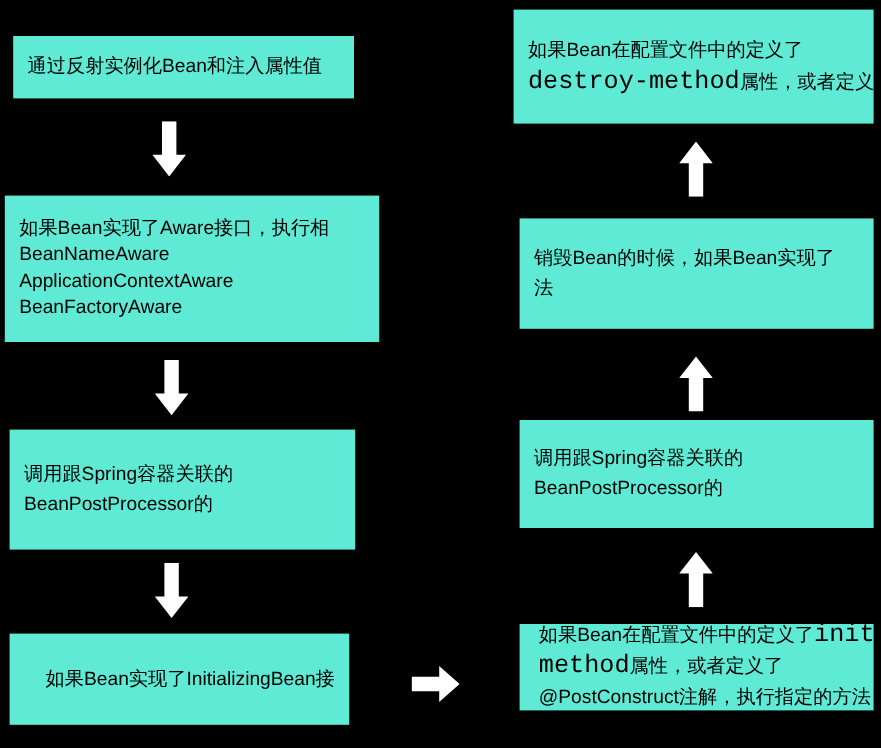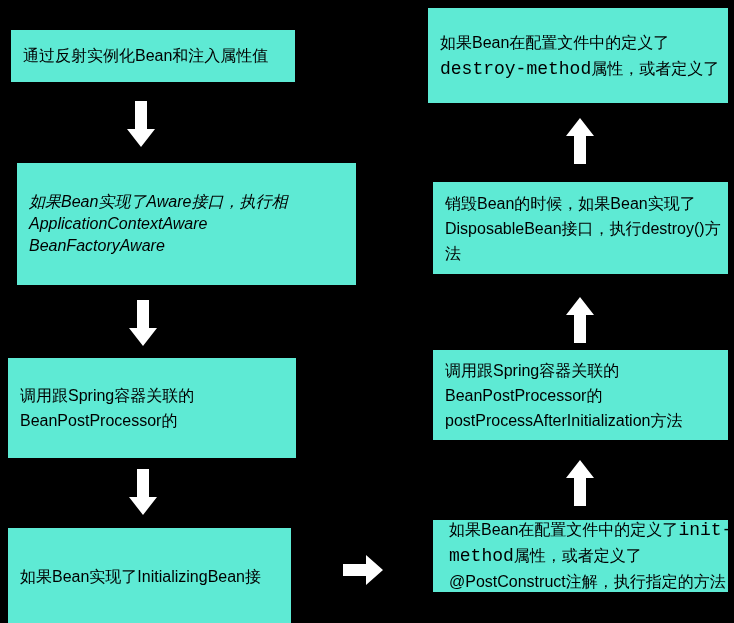--- a/index.html
+++ b/index.html
@@ -21,56 +21,57 @@
     padding:0 12px;
     box-sizing:border-box;
     font-size:16px;
     letter-spacing:0;
   }
   .ln{white-space:nowrap;}
   .lh22 .ln{line-height:22px;}
   .lh25 .ln{line-height:25px;}
   .lh26 .ln{line-height:26px;}
   .lh27 .ln{line-height:27px;}
-  .mono{font-family:"Liberation Mono","DejaVu Sans Mono",monospace;font-size:18px;}
+  .mono{font-family:"Liberation Mono","DejaVu Sans Mono",monospace;font-size:21px;}
   .arrow{position:absolute;display:block;}
 </style>
 </head>
 <body>
 
 <div class="stage">
 
   <div class="box lh22" style="left:11px;top:30px;width:284px;height:52px;">
     <div class="ln">通过反射实例化Bean和注入属性值</div>
   </div>
 
   <svg class="arrow" style="left:127px;top:101px;" width="28" height="46" viewBox="0 0 28 46">
     <polygon points="8,0 20,0 20,28 28,28 14,46 0,28 8,28" fill="#ffffff"></polygon>
   </svg>
 
-  <div class="box lh22" style="left:17px;top:163px;width:339px;height:122px;font-style:italic;">
+  <div class="box lh22" style="left:4px;top:163px;width:312px;height:122px;">
     <div class="ln">如果Bean实现了Aware接口，执行相</div>
+    <div class="ln">BeanNameAware</div>
     <div class="ln">ApplicationContextAware</div>
     <div class="ln">BeanFactoryAware</div>
   </div>
 
   <svg class="arrow" style="left:129px;top:300px;" width="28" height="46" viewBox="0 0 28 46">
     <polygon points="8,0 20,0 20,28 28,28 14,46 0,28 8,28" fill="#ffffff"></polygon>
   </svg>
 
   <div class="box lh25" style="left:8px;top:358px;width:288px;height:100px;">
     <div class="ln">调用跟Spring容器关联的</div>
     <div class="ln">BeanPostProcessor的</div>
   </div>
 
   <svg class="arrow" style="left:129px;top:469px;" width="28" height="46" viewBox="0 0 28 46">
     <polygon points="8,0 20,0 20,28 28,28 14,46 0,28 8,28" fill="#ffffff"></polygon>
   </svg>
 
-  <div class="box lh27" style="left:8px;top:528px;width:283px;height:96px;">
+  <div class="box lh27" style="left:8px;top:528px;width:283px;height:76px;align-items:flex-end;">
     <div class="ln">如果Bean实现了InitializingBean接</div>
   </div>
 
   <svg class="arrow" style="left:343px;top:555px;" width="40" height="30" viewBox="0 0 40 30">
     <polygon points="0,9 23,9 23,0 40,15 23,30 23,21 0,21" fill="#ffffff"></polygon>
   </svg>
 
   <div class="box lh26" style="left:433px;top:520px;width:295px;height:72px;padding-left:16px;">
     <div class="ln">
       <span>如果Bean在配置文件中的定义了</span><span class="mono">init-</span>
@@ -83,30 +84,28 @@
     </div>
   </div>
 
   <svg class="arrow" style="left:566px;top:460px;" width="28" height="46" viewBox="0 0 28 46">
     <polygon points="14,0 28,18 20,18 20,46 8,46 8,18 0,18" fill="#ffffff"></polygon>
   </svg>
 
   <div class="box lh25" style="left:433px;top:350px;width:295px;height:90px;">
     <div class="ln">调用跟Spring容器关联的</div>
     <div class="ln">BeanPostProcessor的</div>
-    <div class="ln">postProcessAfterInitialization方法</div>
   </div>
 
   <svg class="arrow" style="left:566px;top:297px;" width="28" height="46" viewBox="0 0 28 46">
     <polygon points="14,0 28,18 20,18 20,46 8,46 8,18 0,18" fill="#ffffff"></polygon>
   </svg>
 
   <div class="box lh25" style="left:433px;top:182px;width:295px;height:92px;">
     <div class="ln">销毁Bean的时候，如果Bean实现了</div>
-    <div class="ln">DisposableBean接口，执行destroy()方</div>
     <div class="ln">法</div>
   </div>
 
   <svg class="arrow" style="left:566px;top:118px;" width="28" height="46" viewBox="0 0 28 46">
     <polygon points="14,0 28,18 20,18 20,46 8,46 8,18 0,18" fill="#ffffff"></polygon>
   </svg>
 
   <div class="box lh26" style="left:428px;top:8px;width:300px;height:95px;">
     <div class="ln">
       <span>如果Bean在配置文件中的定义了</span>

